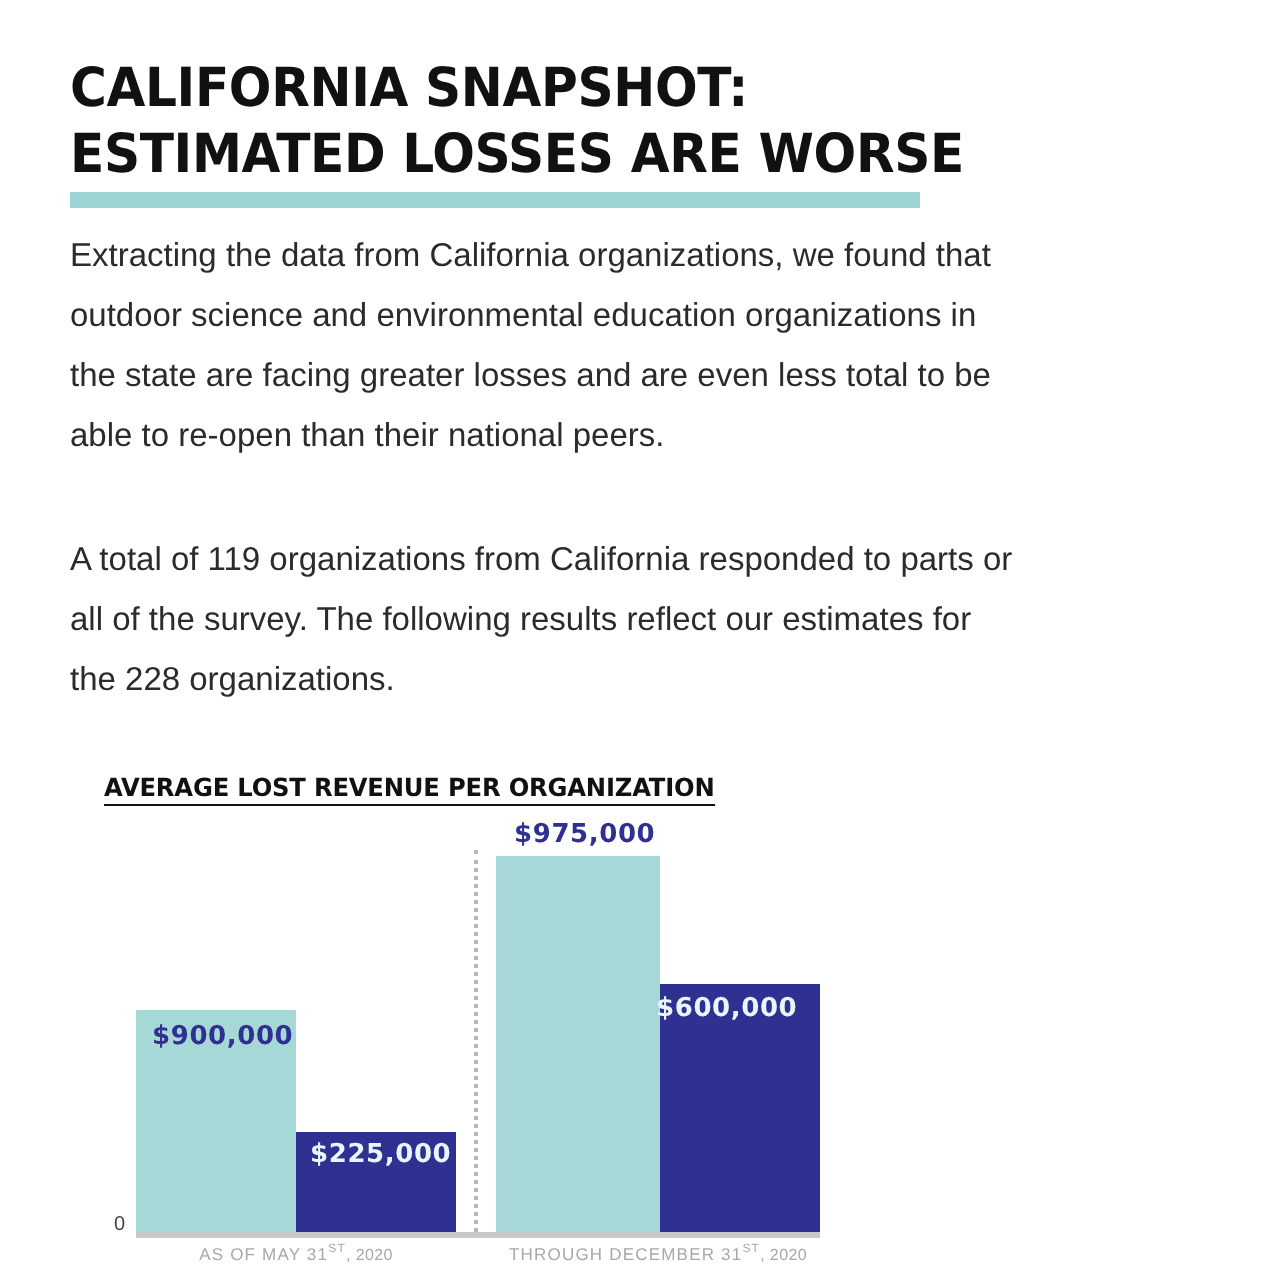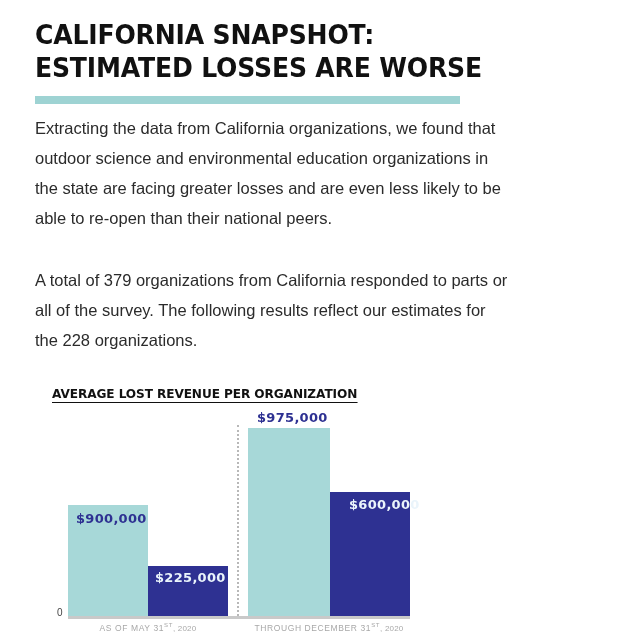--- a/index.html
+++ b/index.html
@@ -13,21 +13,21 @@
     position: relative;
     overflow: hidden;
     font-family: "Liberation Sans", sans-serif;
     color: #231f20;
   }
 
   
   .page-title {
     position: absolute;
     left: 35px;
-    top: 18px;
+    top: 28px;
     width: 560px;
     font-family: "DejaVu Sans", sans-serif;
     font-weight: bold;
     font-size: 27px;
     line-height: 33px;
     letter-spacing: -0.2px;
     color: #111111;
     text-transform: uppercase;
     -webkit-font-smoothing: antialiased;
   }
@@ -170,46 +170,46 @@
 <body>
 
 <div class="page-title">
   <span class="tl">California Snapshot:</span>
   <span class="tl">Estimated Losses Are Worse</span>
 </div>
 
 <div class="title-rule"></div>
 
 <div class="body-copy" id="para-1">
-  <p>Extracting the data from California organizations, we found that outdoor science and environmental education organizations in the state are facing greater losses and are even less likely to be able to re-open than their national peers.</p>
+  <p>Extracting the data from California organizations, we found that outdoor science and environmental education organizations in the state are facing greater losses and are even less total to be able to re-open than their national peers.</p>
 </div>
 
 <div class="body-copy" id="para-2">
-  <p>A total of 379 organizations from California responded to parts or all of the survey. The following results reflect our estimates for the 228 organizations.</p>
+  <p>A total of 119 organizations from California responded to parts or all of the survey. The following results reflect our estimates for the 228 organizations.</p>
 </div>
 
 <div class="chart-block">
 
   <div class="chart-title">Average Lost Revenue Per Organization</div>
 
   <div class="plot">
 
     <div class="bar light" style="left:68px; width:80px; height:111px;"></div>
     <div class="bar-label on-light" style="left:76px; top:511px;">$900,000</div>
 
     <div class="bar dark" style="left:148px; width:80px; height:50px;"></div>
     <div class="bar-label on-dark" style="left:155px; top:570px;text-align:right;">$225,000</div>
 
     <div class="divider-dotted"></div>
 
     <div class="bar light" style="left:248px; width:82px; height:188px;"></div>
     <div class="bar-label on-light" style="left:257px; top:410px;">$975,000</div>
 
     <div class="bar dark" style="left:330px; width:80px; height:124px;"></div>
-    <div class="bar-label on-dark" style="left:349px; top:497px;">$600,000</div>
+    <div class="bar-label on-dark" style="left:328px; top:497px;">$600,000</div>
 
     <div class="axis-line"></div>
     <div class="axis-zero">0</div>
 
     <div class="group-label" style="left:68px; width:160px;">
       <span>As of May 31</span><sup>st</sup><span class="yr">, 2020</span>
     </div>
 
     <div class="group-label" style="left:248px; width:162px;">
       <span>Through December 31</span><sup>st</sup><span class="yr">, 2020</span>

